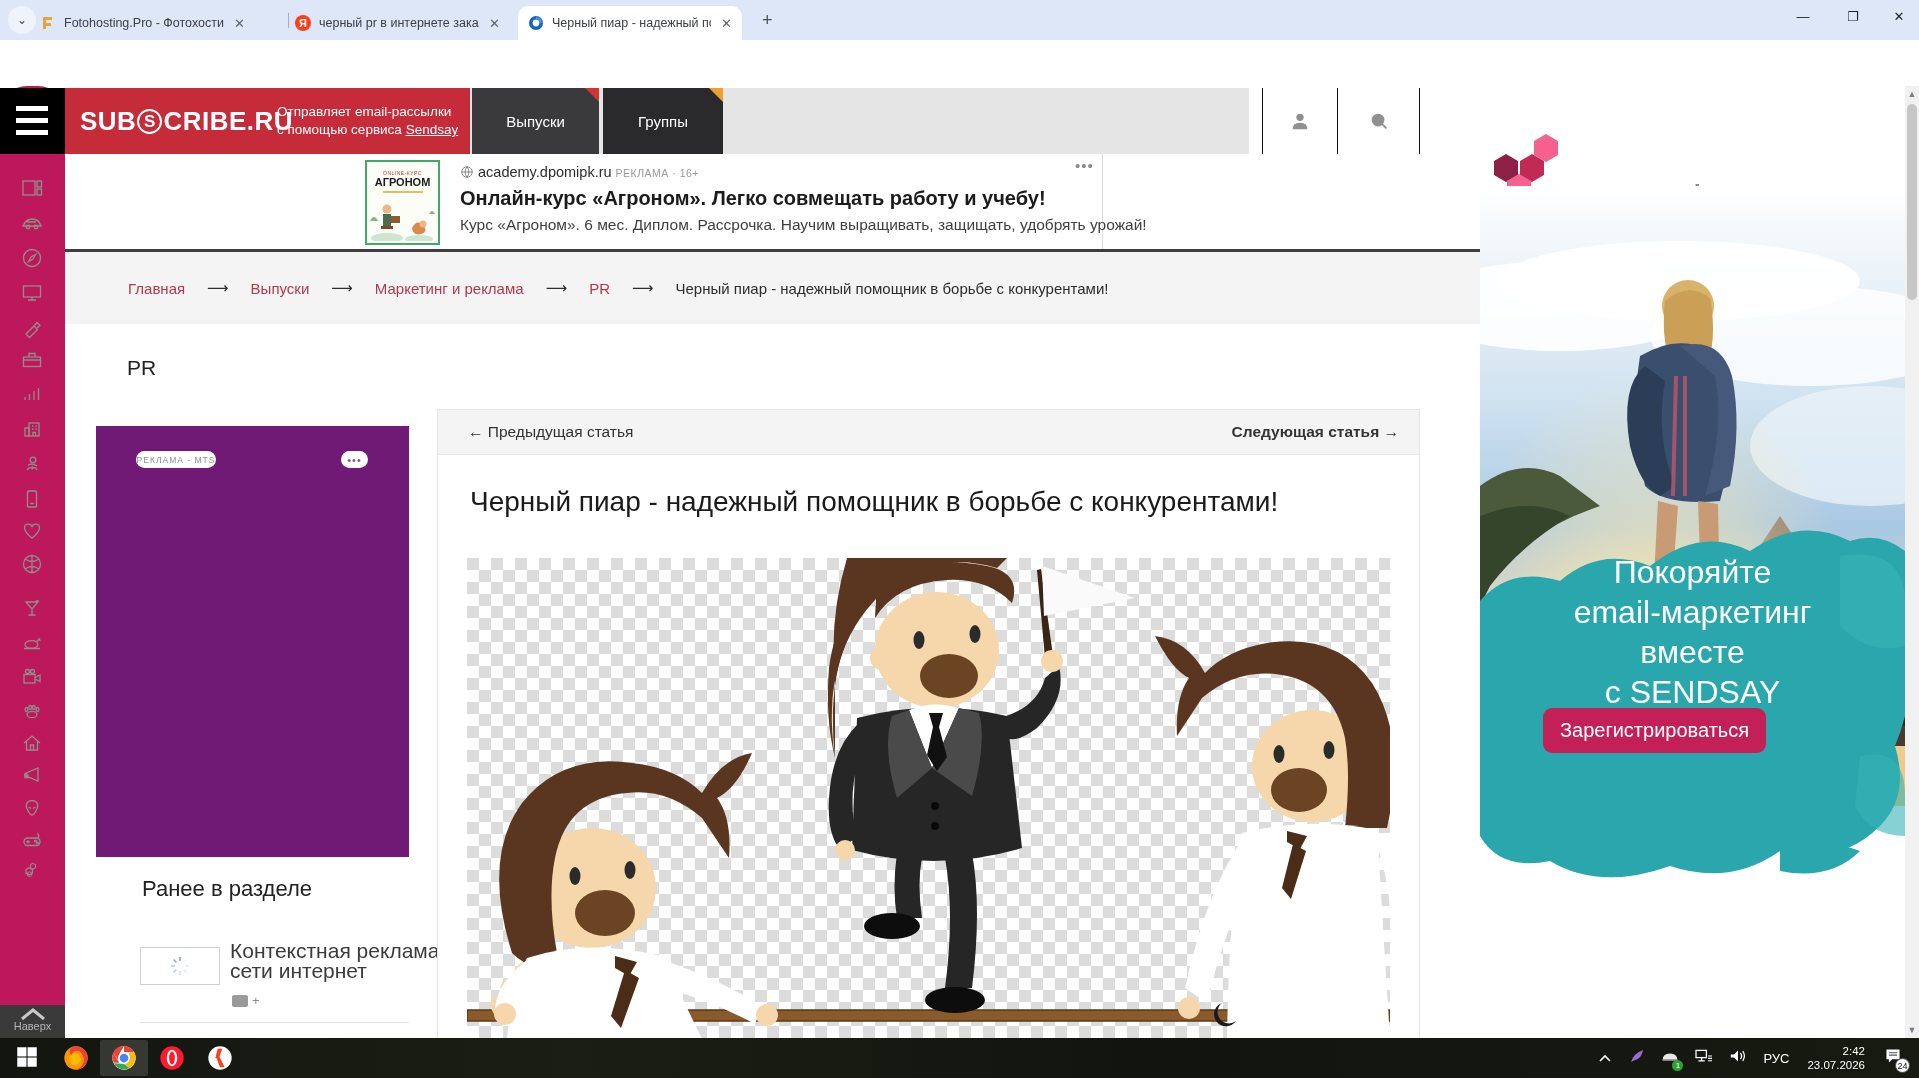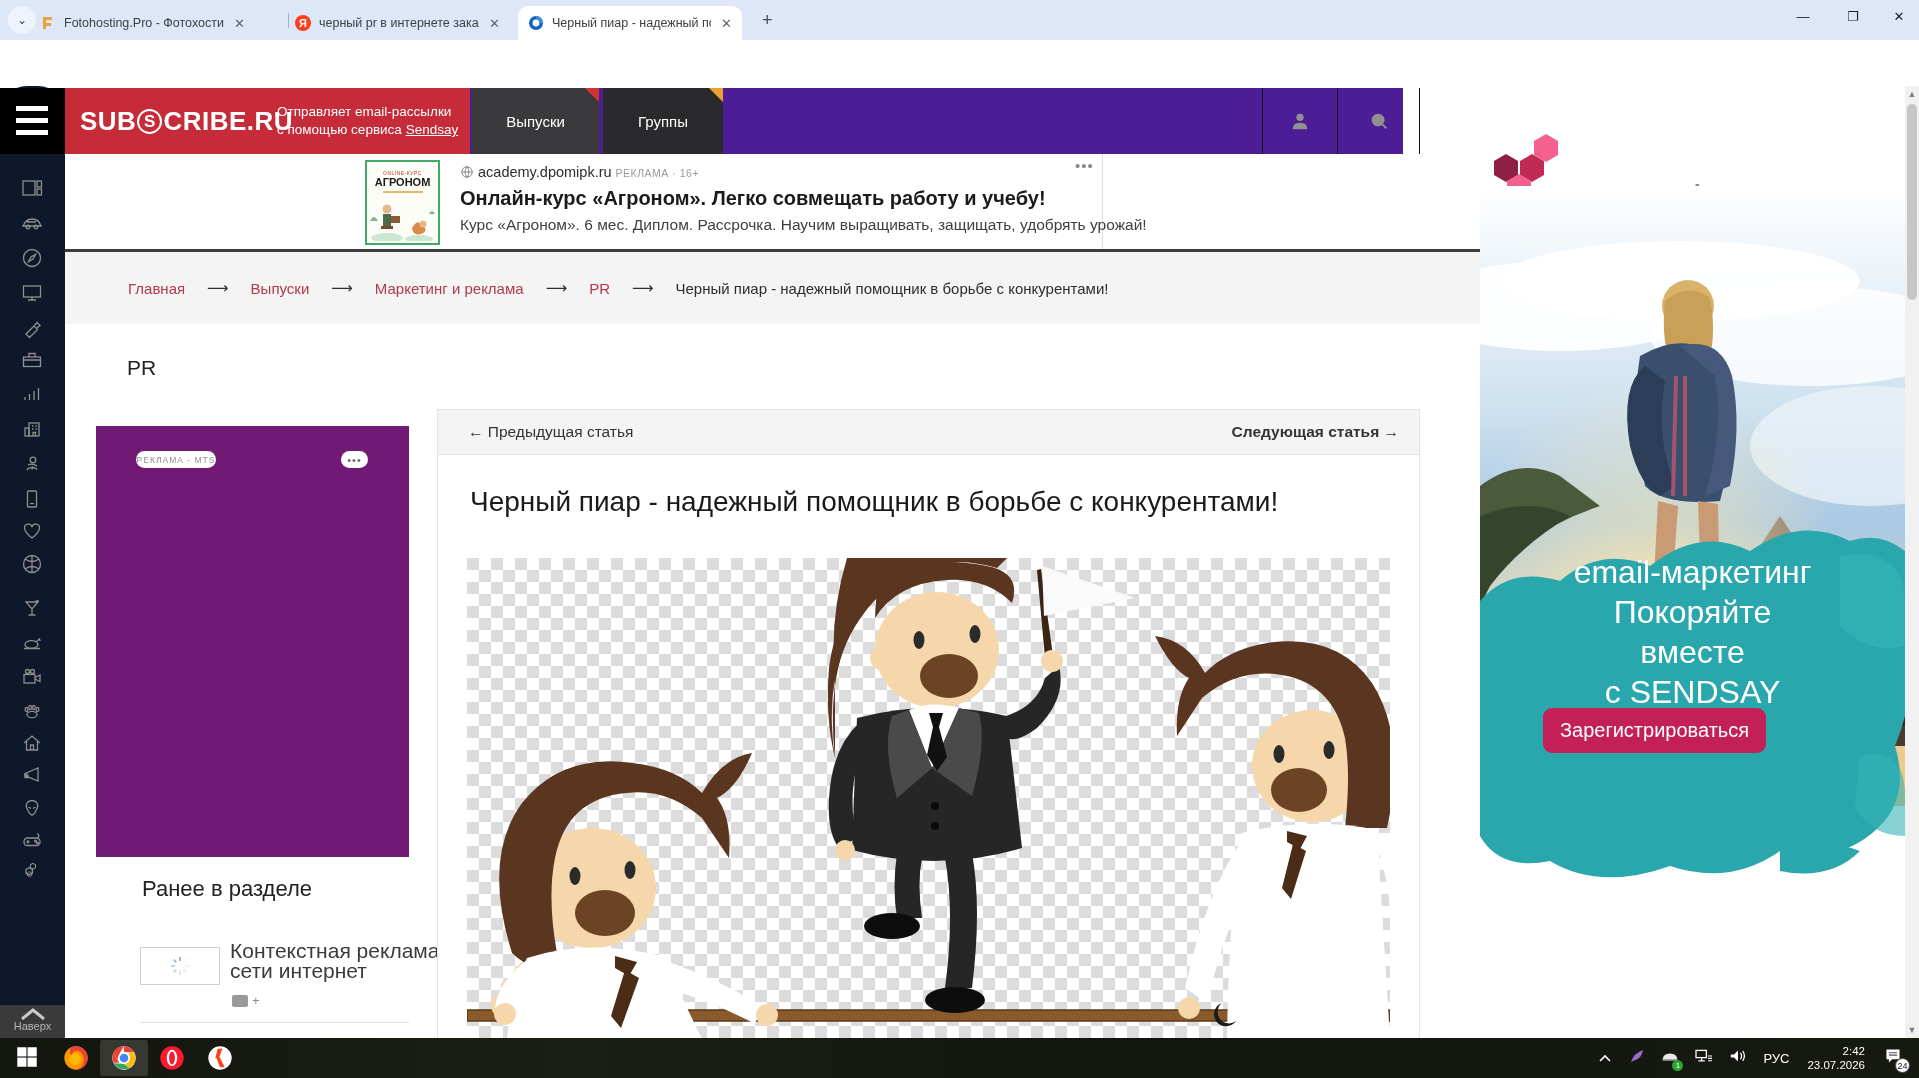--- a/index.html
+++ b/index.html
@@ -19,28 +19,28 @@
   
   #toolbar { left:0; top:40px; width:1919px; height:46px; background:#fff; }
   .tbico { color:#5f6368; font-size:17px; top:52px; }
   #omnibox { left:150px; top:47px; width:1136px; height:32px; background:#edf2fc; border-radius:16px; display:flex; align-items:center; }
   #urltext { color:#1e2023; font-size:14.5px; }
   .pill { left:1714px; top:47px; width:170px; height:32px; border-radius:16px; background:#d3e3fd; color:#1f2023; font-size:12.5px; display:flex; align-items:center; justify-content:center; }
   .avatar { left:1680px; top:49px; width:28px; height:28px; border-radius:50%; background:#2e7d32; color:#fff; font-size:13px; display:flex; align-items:center; justify-content:center; }
   
   #page { left:0; top:86px; width:1919px; height:952px; background:#fff; overflow:hidden; }
   
-  #sidebar { left:0; top:0; width:65px; height:952px; background:#0f172a;border-radius:27px; }
+  #sidebar { left:0; top:0; width:65px; height:952px; background:#be185d;border-radius:27px; }
   #burger { left:0; top:2px; width:65px; height:66px; background:#000; }
   #burger .bar { position:absolute; left:16px; width:32px; height:5px; background:#fff; }
   .sicon { position:absolute; left:16px; width:32px; height:26px; display:flex; align-items:center; justify-content:center; }
   .sicon svg { width:24px; height:24px; stroke:#8f8f8f; fill:none; stroke-width:1.3; }
   #totop { left:0; top:919px; width:65px; height:33px; background:#3a3a3a; color:#b5b5b5; text-align:center; font-size:11px; }
   
-  #siteheader { left:65px; top:2px; width:1338px; height:66px; background:#4c1d95; }
+  #siteheader { left:65px; top:2px; width:1184px; height:66px; background:#e5e5e5; }
   #redblock { left:0; top:0; width:405px; height:66px; background:#c52b38; color:#fff; }
   #logo { position:absolute; left:15px; top:18px; font-weight:bold; font-size:26px; letter-spacing:0.5px; display:flex; align-items:center; }
   #logo .cs { display:inline-flex; width:25px; height:25px; border:2.5px solid #fff; border-radius:50%; align-items:center; justify-content:center; font-size:17px; margin:0 1px; }
   #tagline { position:absolute; left:212px; top:15px; font-size:13.5px; line-height:18px; }
   #tagline a { color:#fff; }
   .navtab { top:0; height:66px; color:#fff; font-size:15px; display:flex; align-items:center; justify-content:center; position:absolute; }
   .corner { position:absolute; right:0; top:0; width:0; height:0; border-style:solid; border-width:0 14px 14px 0; }
   .hcell { position:absolute; top:0; height:66px; border-left:1px solid #111; display:flex; align-items:center; justify-content:center; }
   .hcell svg { fill:#909090; }
   
@@ -544,22 +544,22 @@
       <path d="M196 190 l-3 120 M205 190 l0 120" stroke="#c2566e" stroke-width="4" opacity="0.8"></path>
       <path d="M196 430 l-2 90 M232 425 l2 90" stroke="#7a6a58" stroke-width="5" opacity="0.6"></path>
     </svg>
     <svg class="abs" style="left:0;top:420px;" width="425" height="410" viewBox="0 0 425 410">
       <path d="M0 95 Q30 60 80 75 Q120 40 170 60 Q220 20 270 45 Q320 10 370 35 Q400 25 425 45 L425 120 Q440 180 415 240 Q430 290 400 320 Q360 360 300 345 Q250 380 190 360 Q120 385 70 355 Q20 365 0 330 z" fill="#2aa7ac"></path>
       <path d="M360 50 Q420 40 425 90 L425 140 Q390 150 360 120 z" fill="#35b2b5" opacity="0.7"></path>
       <path d="M380 250 Q425 240 425 290 L425 330 Q390 330 375 300 z" fill="#35b2b5" opacity="0.6"></path>
       <path d="M300 345 Q340 330 380 345 Q350 375 300 365 z" fill="#2aa7ac"></path>
     </svg>
     <div id="ssslogan">
+      <div>Покоряйте</div>
       <div>email-маркетинг</div>
-      <div>Покоряйте</div>
       <div>вместе</div>
       <div>с SENDSAY</div>
     </div>
     <div id="ssbtn">Зарегистрироваться</div>
   </div>
 
   <div id="sbar" class="abs">
     <div class="sarrow" style="top:3px;">▲</div>
     <div id="sthumb"></div>
     <div class="sarrow" style="bottom:3px;">▼</div>

